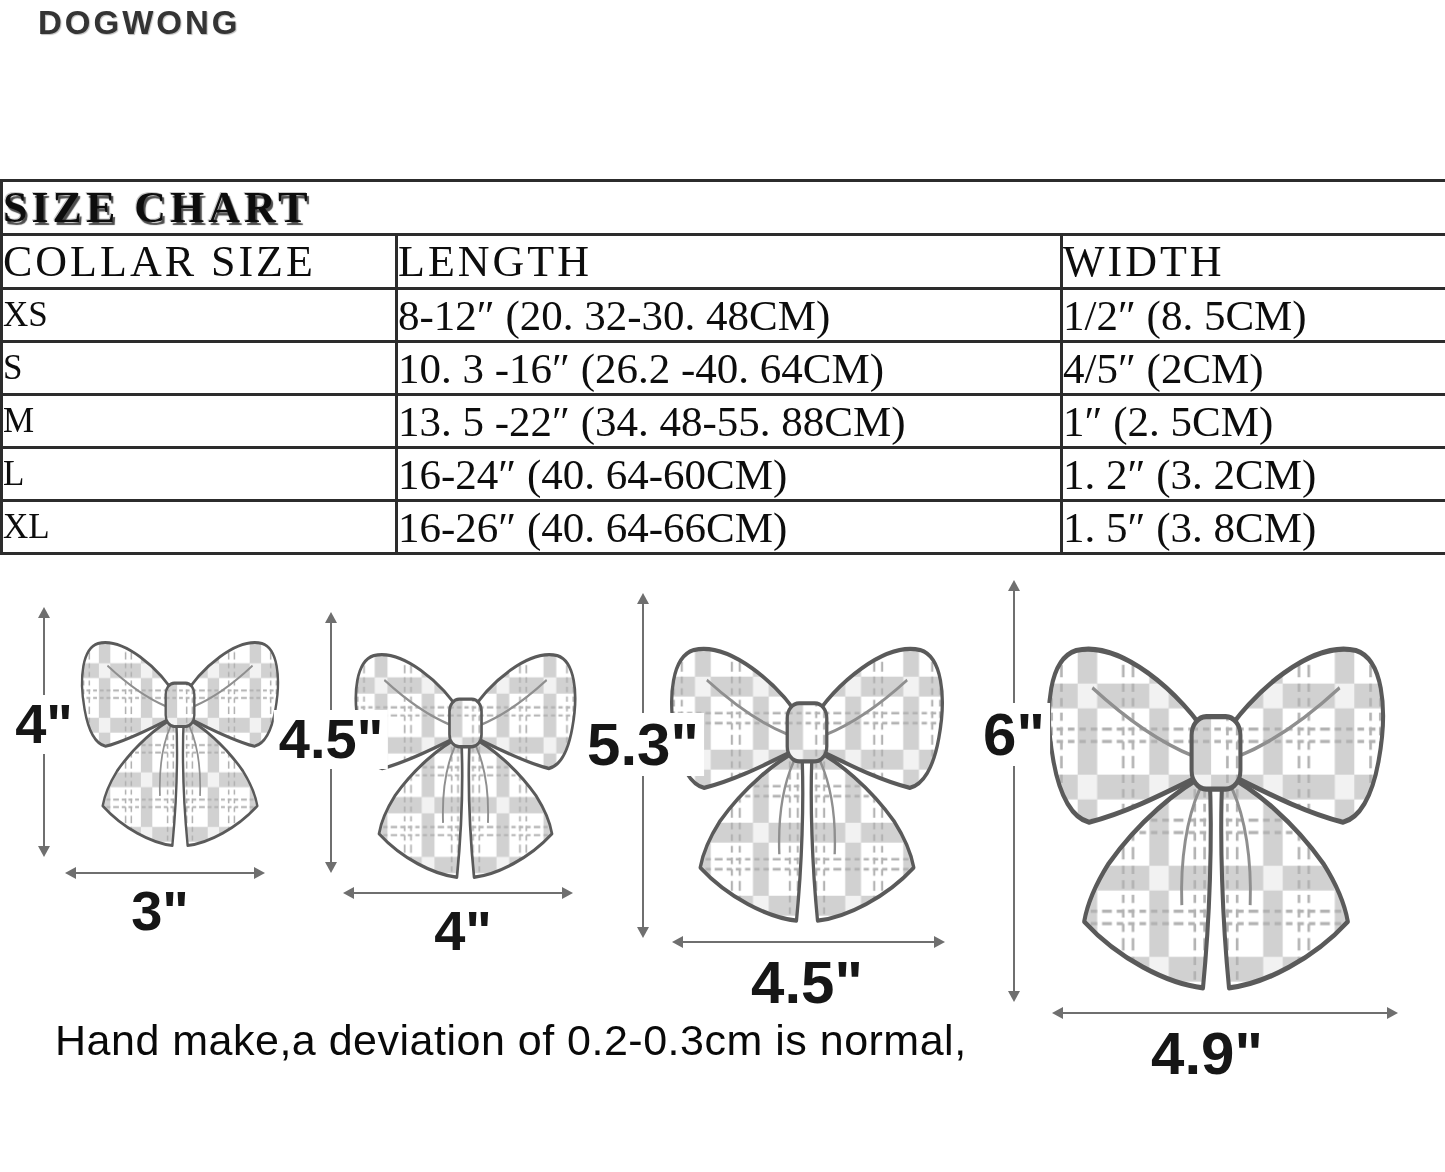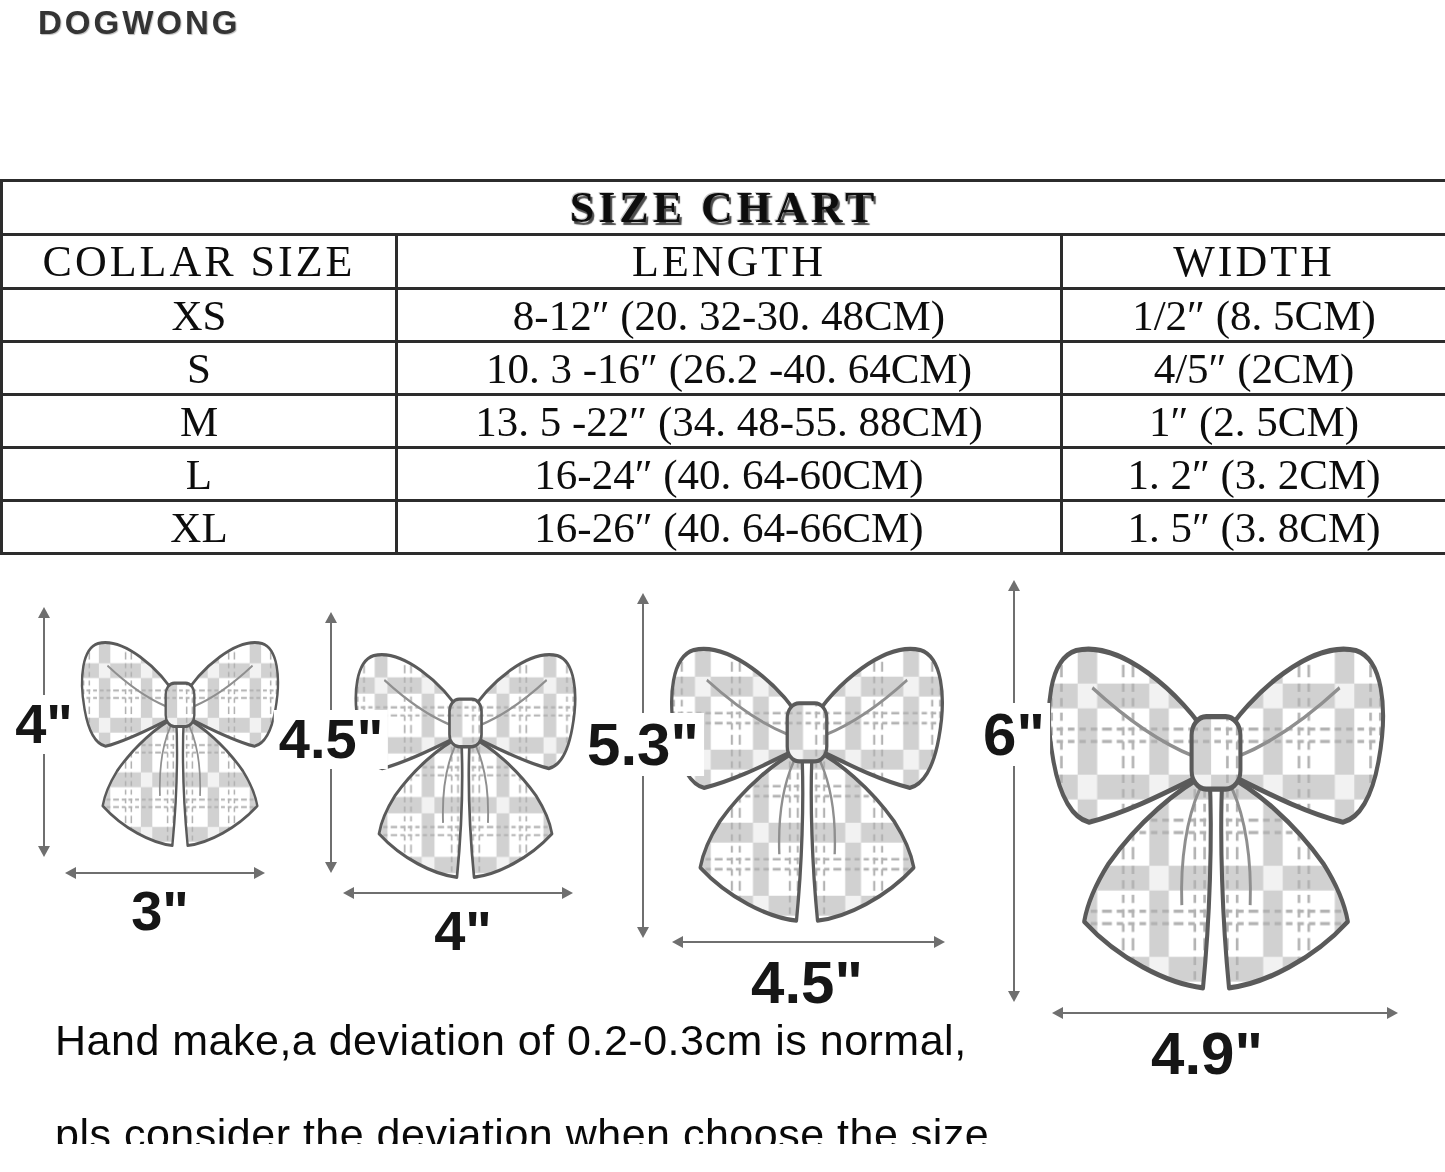--- a/index.html
+++ b/index.html
@@ -10,31 +10,31 @@
   
   .brand{
     position:absolute;left:38px;top:4px;font-size:33px;font-weight:bold;
     letter-spacing:3px;color:#343434;text-shadow:1px 1px 1px #bdbdbd;
   }
   
   .size-table{
     position:absolute;left:0;top:179px;width:1445px;border-collapse:collapse;table-layout:fixed;
   }
   .size-table td{
-    border:3px solid #2c2c2c;text-align:center;vertical-align:middle;
+    border:3px solid #2c2c2c;text-align:left;vertical-align:middle;
     font-family:"Liberation Serif",serif;color:#0d0d0d;padding:0;overflow:hidden;white-space:nowrap;
   }
   .size-table tr{height:53px;}
   .title-cell{
     font-family:"Liberation Sans",sans-serif;font-weight:bold;font-size:44px;
     color:#8d8d8d;letter-spacing:4px;
     text-shadow:2px 3px 1px #4c4c4c, -1px -1px 0 #c9c9c9;
   }
   .hdr-cell{font-size:44px;letter-spacing:3px;}
-  .size-cell{font-size:43px;}
+  .size-cell{font-size:35px;}
   .len-cell,.wid-cell{font-size:43px;}
   
   .bow-fig{position:absolute;}
   .bow-svg{position:absolute;display:block;}
   .varrow{position:absolute;width:2px;background:#6f6f6f;}
   .varrow::before{content:"";position:absolute;top:-11px;left:-5px;
     border:6px solid transparent;border-bottom:11px solid #6f6f6f;}
   .varrow::after{content:"";position:absolute;bottom:-11px;left:-5px;
     border:6px solid transparent;border-top:11px solid #6f6f6f;}
   .harrow{position:absolute;height:2px;background:#6f6f6f;}
@@ -164,15 +164,14 @@
     <div class="varrow" style="left:28px;top:10px;height:412px"></div>
     <svg class="bow-svg" style="left:52px;top:3px" width="358" height="414" viewBox="0 0 220 200" preserveAspectRatio="none">
       <use href="#bow-shape" xlink:href="#bow-shape"></use>
     </svg>
     <div class="dim-label big" style="left:29px;top:128px">6"</div>
     <div class="harrow" style="left:72px;top:437px;width:336px"></div>
     <div class="dim-label big" style="left:222px;top:447px">4.9"</div>
   </div>
 
   <div class="footnote-line fn1">Hand make,a deviation of 0.2-0.3cm is normal,</div>
-  <div class="footnote-line fn2">pls consider the deviation when choose the size.</div>
 
 </div>
 
 </body></html>

